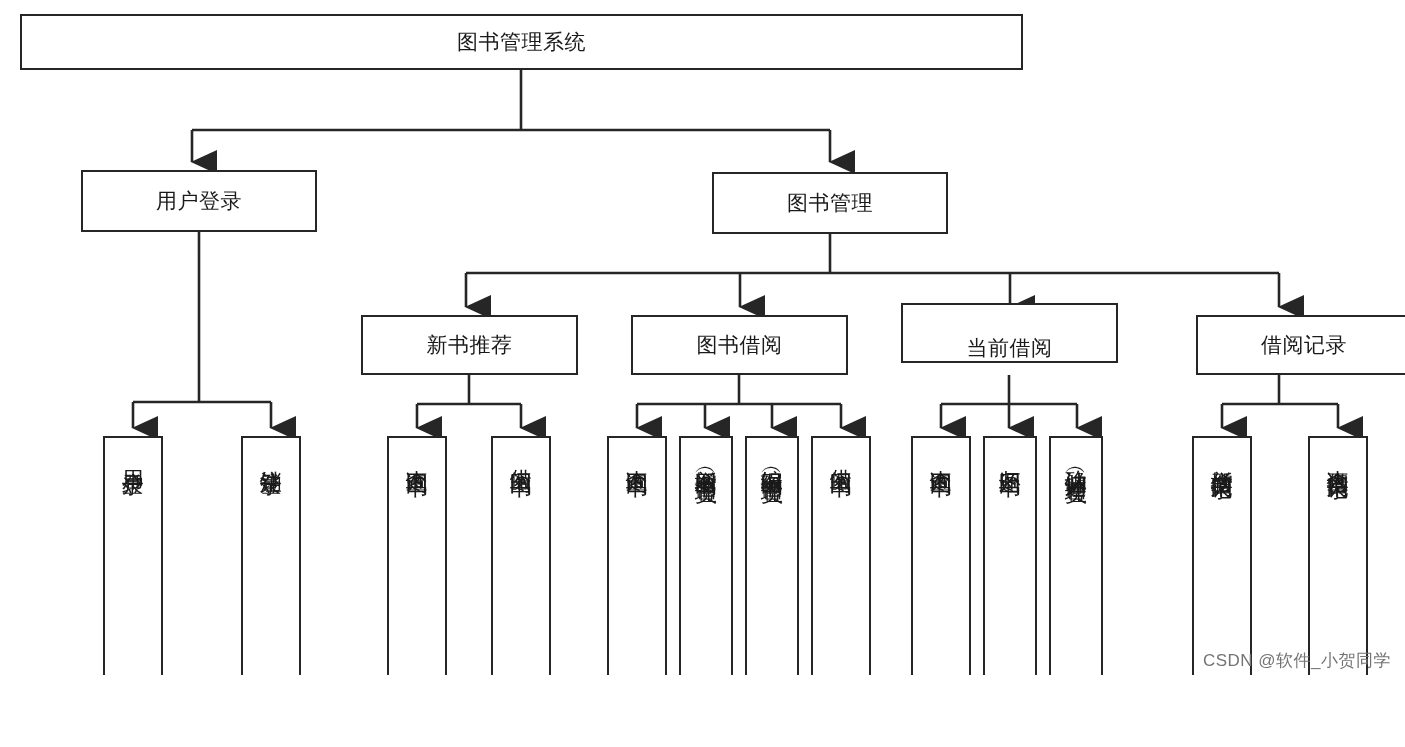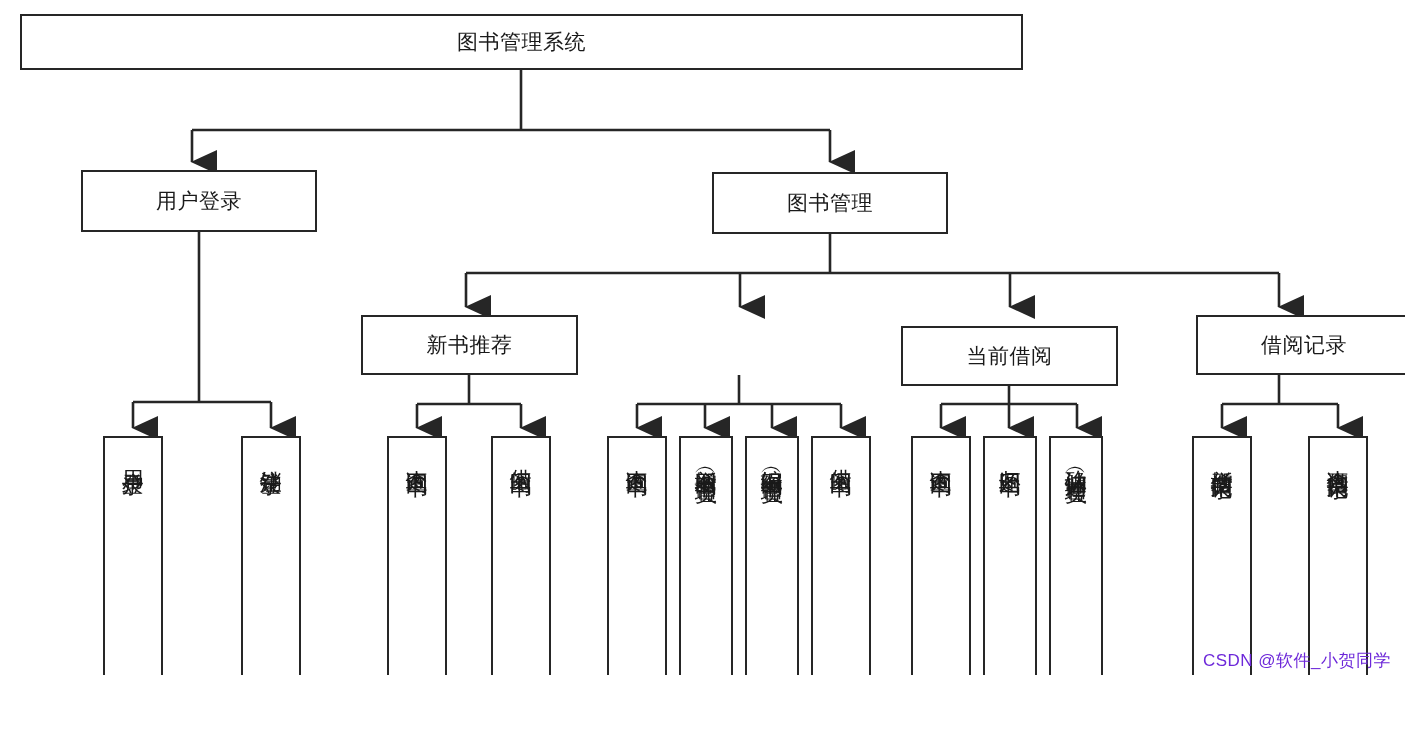--- a/index.html
+++ b/index.html
@@ -59,21 +59,21 @@
     max-height: 270px;
   }
   .node.vert.twocol .label {
     max-height: 250px;
   }
   .watermark {
     position: absolute;
     right: 14px;
     bottom: 3px;
     font-size: 17px;
-    color: #6d28d9;
+    color: #737373;
     letter-spacing: 0.5px;
     white-space: nowrap;
     user-select: none;
   }
 </style>
 </head>
 <body>
 
 <div id="canvas">
 
@@ -135,21 +135,24 @@
   <div class="node horiz" style="left:81px; top:170px; width:236px; height:62px;">
     <span class="label">用户登录</span>
   </div>
   <div class="node horiz" style="left:712px; top:172px; width:236px; height:62px;">
     <span class="label">图书管理</span>
   </div>
 
   <div class="node horiz" style="left:361px; top:315px; width:217px; height:60px;">
     <span class="label">新书推荐</span>
   </div>
-  <div class="node horiz" style="left:901px; top:326px; width:217px; height:60px;">
+  <div class="node horiz" style="left:631px; top:315px; width:217px; height:60px;">
+    <span class="label">图书借阅</span>
+  </div>
+  <div class="node horiz" style="left:901px; top:303px; width:217px; height:60px;align-items:flex-end;">
     <span class="label">当前借阅</span>
   </div>
   <div class="node horiz" style="left:1172px; top:315px; width:216px; height:60px;margin-left:24px;">
     <span class="label">借阅记录</span>
   </div>
 
   <div class="node vert" style="left:103px; top:436px; width:60px; height:297px;">
     <span class="label">用户登录</span>
   </div>
   <div class="node vert" style="left:241px; top:436px; width:60px; height:297px;">

